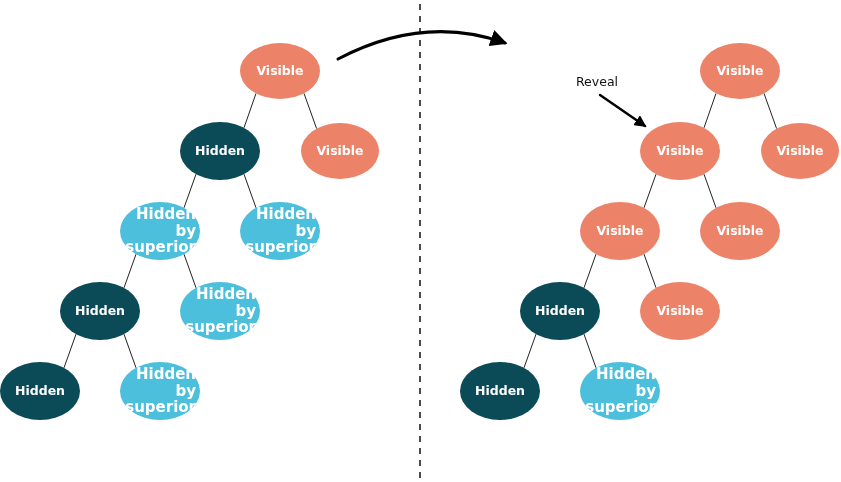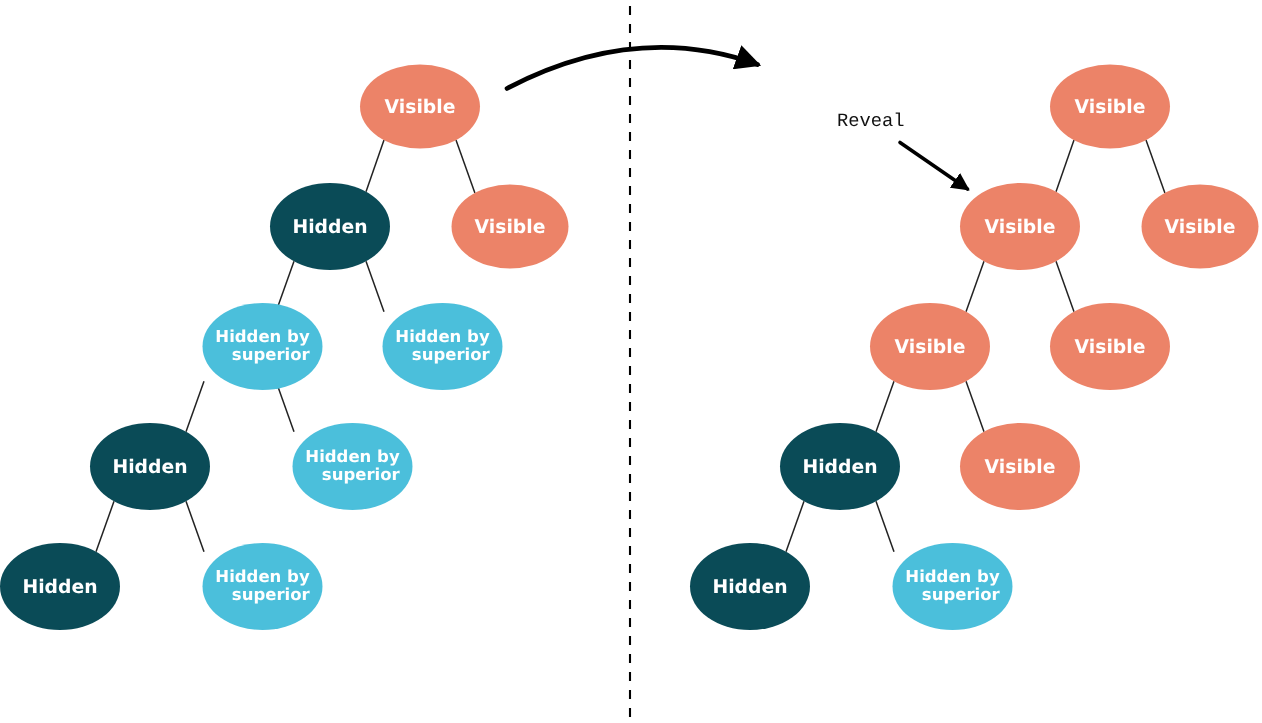--- a/index.html
+++ b/index.html
@@ -35,21 +35,21 @@
     line-height: 1.12;
     box-sizing: border-box;
     user-select: none;
   }
   .node .lbl {
     display: block;
     padding: 0 4px;
     white-space: pre-line;
   }
   .node.sz-1 { font-size: 12.5px; }
-  .node.sz-2 { font-size: 11px; margin-left: 15px; }
+  .node.sz-2 { font-size: 15px; }
   .annot-text {
     position: absolute;
     color: #111111;
     font-size: 12.5px;
     font-weight: 400;
     white-space: nowrap;
     user-select: none;
   }
 </style>
 </head>
@@ -85,21 +85,21 @@
         <line x1="584" y1="334.2" x2="596" y2="367.8" stroke="#222222" stroke-width="1"></line>
       </g>
   </svg>
 
   <svg class="layer" id="annot-layer" viewBox="0 0 841 482" xmlns="http://www.w3.org/2000/svg">
     <line x1="420" y1="4" x2="420" y2="478" stroke="#000000" stroke-width="1.4" stroke-dasharray="6 6"></line>
     <path d="M 338 59 Q 424 14 505 43" fill="none" stroke="#000000" stroke-width="3.1" stroke-linecap="round" marker-end="url(#arrowhead)"></path>
     <line x1="600" y1="95" x2="645" y2="126" stroke="#000000" stroke-width="2.4" stroke-linecap="round" marker-end="url(#arrowhead2)"></line>
   </svg>
 
-  <div class="annot-text" style="left:558px; top:74px;font-family:Liberation Mono, monospace;">Reveal</div>
+  <div class="annot-text" style="left:576px; top:74px;">Reveal</div>
 
   <div id="nodes-group">
       <div class="node sz-1" style="left: 240px; top: 43px; width: 80px; height: 56px; background: rgb(236, 131, 104); color: rgb(255, 255, 255);">
         <span class="lbl">Visible</span>
       </div>
       <div class="node sz-1" style="left: 180px; top: 122px; width: 80px; height: 58px; background: rgb(10, 75, 87); color: rgb(255, 255, 255);">
         <span class="lbl">Hidden</span>
       </div>
       <div class="node sz-1" style="left: 301px; top: 123px; width: 78px; height: 56px; background: rgb(236, 131, 104); color: rgb(255, 255, 255);">
         <span class="lbl">Visible</span>

